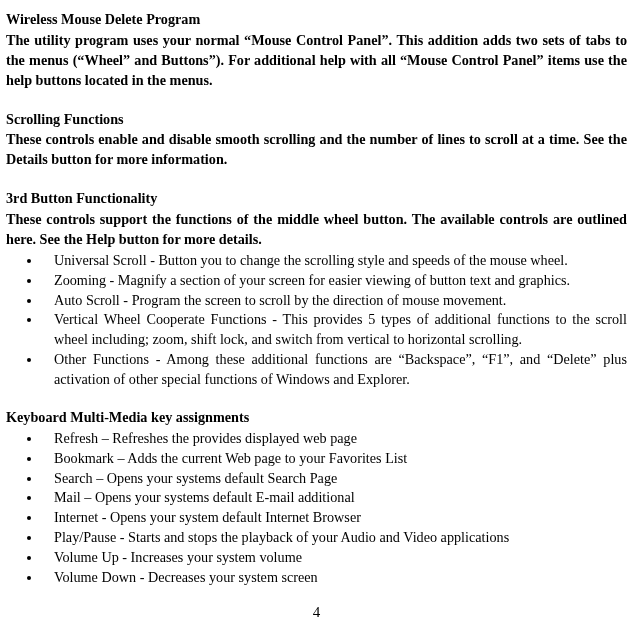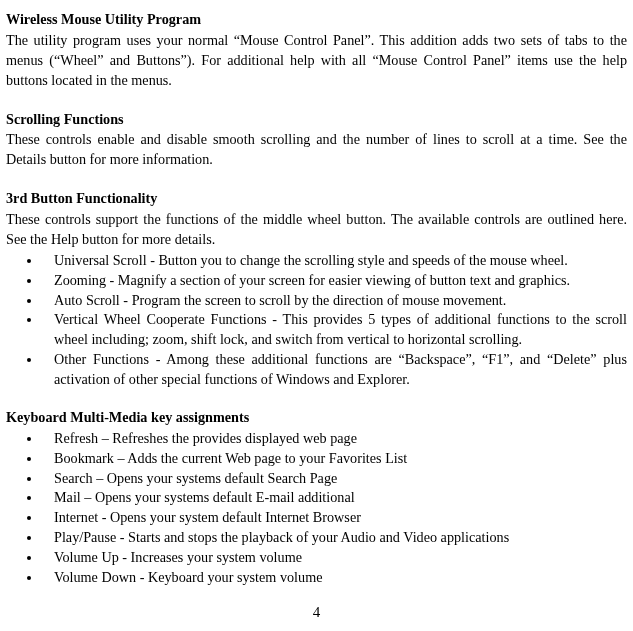--- a/index.html
+++ b/index.html
@@ -12,20 +12,21 @@
     width: 633px;
     box-sizing: border-box;
     text-align: justify;
   }
   .heading {
     font-weight: bold;
     margin-bottom: 1px;
   }
   .para {
     margin-bottom: 1px;
+    font-weight: bold;
   }
   .spacer {
     height: 18px;
   }
   ul {
     margin: 0 0 0 36px;
     padding: 0;
   }
   li {
     padding-left: 12px;
@@ -33,21 +34,21 @@
   }
   .page-num {
     text-align: center;
     font-size: 15px;
     margin-top: 14px;
   }
 </style>
 </head>
 <body>
 
-<div class="heading">Wireless Mouse Utility Program</div>
+<div class="heading">Wireless Mouse Delete Program</div>
 <div class="para">The utility program uses your normal “Mouse Control Panel”. This addition adds two sets of tabs to the menus (“Wheel” and Buttons”). For additional help with all “Mouse Control Panel” items use the help buttons located in the menus.</div>
 
 <div class="spacer"></div>
 
 <div class="heading">Scrolling Functions</div>
 <div class="para">These controls enable and disable smooth scrolling and the number of lines to scroll at a time. See the Details button for more information.</div>
 
 <div class="spacer"></div>
 
 <div class="heading">3rd Button Functionality</div>
@@ -64,16 +65,16 @@
 
 <div class="heading"> Keyboard Multi-Media key assignments</div>
 <ul>
   <li>Refresh – Refreshes the provides displayed web page</li>
   <li>Bookmark – Adds the current Web page to your Favorites List</li>
   <li>Search – Opens your systems default Search Page</li>
   <li>Mail – Opens your systems default E-mail additional</li>
   <li>Internet  - Opens your system default Internet Browser</li>
   <li>Play/Pause  - Starts and stops the playback of your Audio and Video applications</li>
   <li>Volume Up  - Increases your system volume</li>
-  <li>Volume Down  - Keyboard your system volume</li>
+  <li>Volume Down  - Decreases your system screen</li>
 </ul>
 
 <div class="page-num">4</div>
 
 </body></html>

